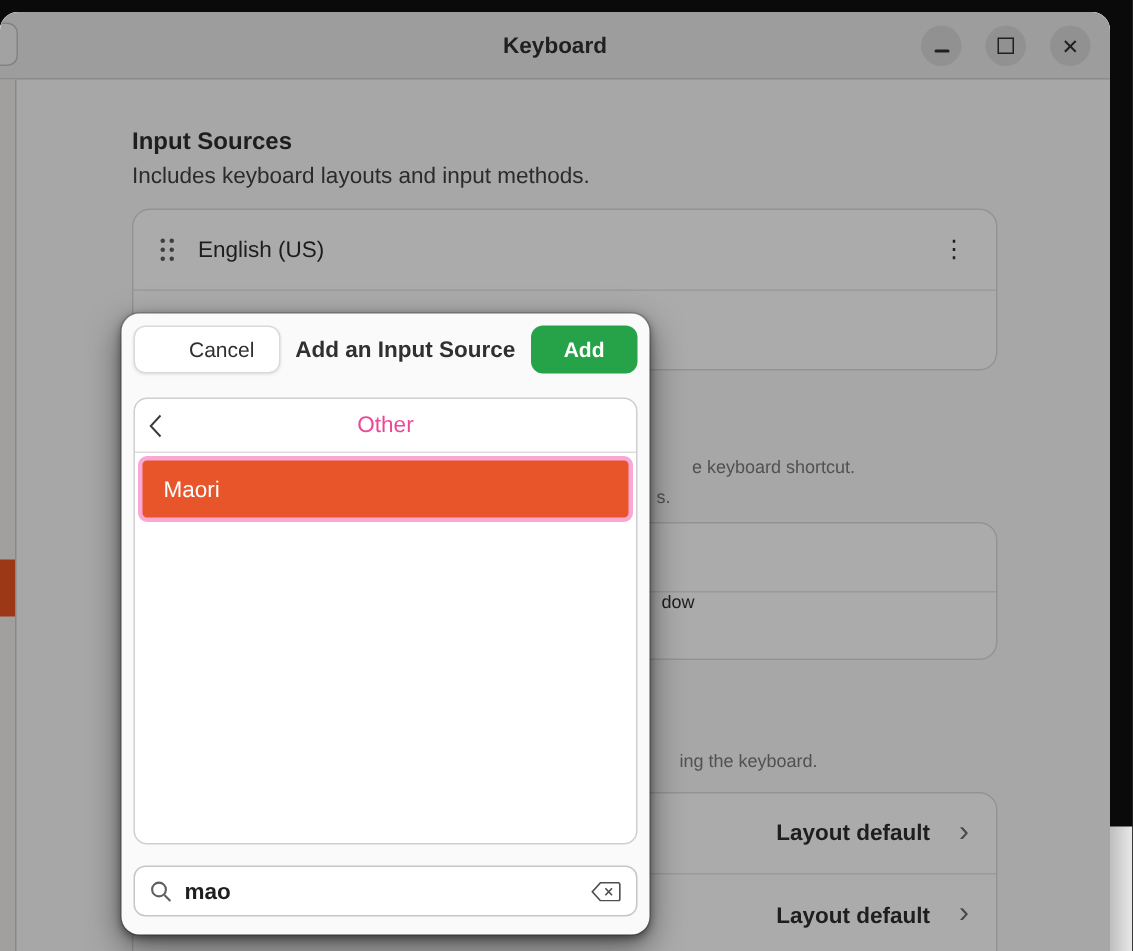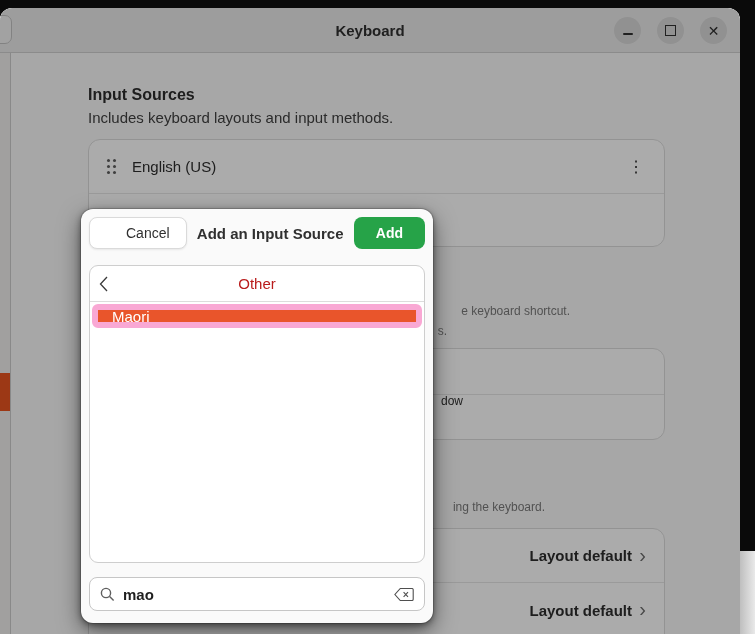--- a/index.html
+++ b/index.html
@@ -40,44 +40,44 @@
   .card3{top:520px;height:116px;border-bottom-left-radius:0;border-bottom-right-radius:0;}
   .row{position:relative;box-sizing:border-box;display:flex;align-items:center;text-align:center;}
   .row.h54{height:54px;}
   .row.h46{height:46px;}
   .sep{border-bottom:1px solid #e6e6e6;}
   .drag{margin-left:17px;display:flex;}
   .rowlabel{margin-left:15px;font-size:15px;color:#2e2e2e;}
   .kebab{position:absolute;right:20px;font-size:16px;color:#2e2e2e;line-height:1;}
   .frag{position:absolute;font-size:12px;color:#7a7a7a;white-space:nowrap;}
   .frag.dark{color:#2e2e2e;}
-  .rowvalue{position:absolute;right:32px;font-size:15px;font-weight:600;color:#2e2e2e;}
+  .rowvalue{position:absolute;right:44px;font-size:15px;font-weight:600;color:#2e2e2e;}
   .chev{position:absolute;right:18px;font-size:20px;color:#6e6e6e;line-height:1;top:50%;
     transform:translateY(-56%);}
   .dim{position:absolute;inset:0;background:rgba(0,0,0,0.33);border-radius:12px 12px 0 0;z-index:5;}
   
   .dialog{position:absolute;left:81px;top:209px;width:352px;height:414px;z-index:10;
     background:#fafafa;border-radius:12px;
     box-shadow:0 2px 6px rgba(0,0,0,0.45),0 8px 22px rgba(0,0,0,0.5),0 0 0 1px rgba(0,0,0,0.15);}
   .dlg-header{position:absolute;left:0;top:0;width:100%;height:48px;display:flex;
     align-items:center;justify-content:space-between;padding:0 8px;box-sizing:border-box;}
   .btn{height:32px;border:none;border-radius:8px;font-size:14px;
     font-family:inherit;padding:0 16px;cursor:pointer;}
   .btn.cancel{background:#ffffff;color:#303030;border:1px solid #dadada;
     box-shadow:0 1px 2px rgba(0,0,0,0.08);padding-left:36px;}
   .btn.add{background:#26a348;color:#ffffff;font-weight:700;padding:0 22px;}
   .dlg-title{font-size:15px;font-weight:700;color:#303030;}
   .listbox{position:absolute;left:8px;right:8px;top:56px;height:298px;background:#ffffff;
     border:1px solid #cecece;border-radius:9px;box-sizing:border-box;overflow:hidden;}
   .other-row{height:35px;display:flex;align-items:center;border-bottom:1px solid #dcdcdc;
     position:relative;cursor:pointer;}
   .back-chev{position:absolute;left:9px;top:10px;}
-  .other-label{flex:1;text-align:center;font-size:15px;color:#b91c1c;}
-  .sel-row{margin:2px;height:24px;border-radius:6px;background:#E9552B;
-    border:6px solid #f9a8d4;box-sizing:border-box;display:flex;align-items:center;
+  .other-label{flex:1;text-align:center;font-size:15px;color:#ec4899;}
+  .sel-row{margin:2px;height:44px;border-radius:6px;background:#E9552B;
+    border:3px solid #f9a8d4;box-sizing:border-box;display:flex;align-items:center;
     padding-left:14px;color:#ffffff;font-size:15px;cursor:pointer;}
   .searchbox{position:absolute;left:8px;right:8px;top:368px;height:34px;background:#ffffff;
     border:1px solid #c6c6c6;border-radius:8px;box-sizing:border-box;display:flex;
     align-items:center;padding:0 10px;}
   .searchbox input{border:none;outline:none;background:transparent;font-family:inherit;
     font-size:15px;font-weight:600;color:#1f1f1f;margin-left:8px;flex:1;min-width:0;padding:0;}
   .clear-btn{display:flex;align-items:center;cursor:pointer;}
 </style>
 </head>
 <body>

